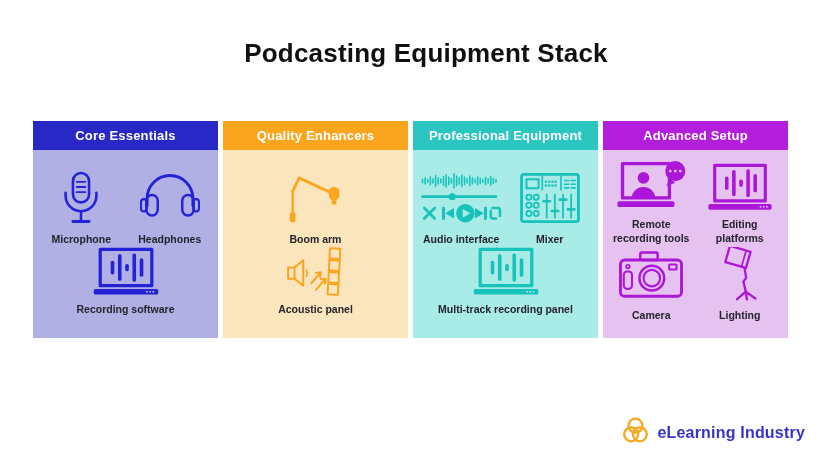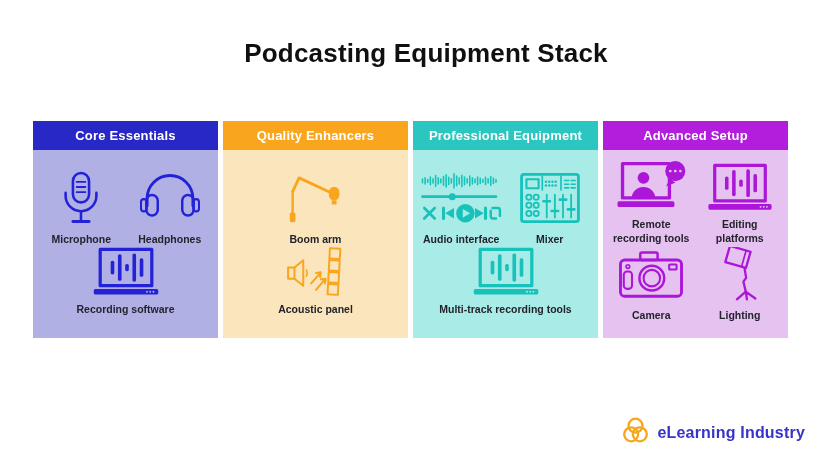--- a/index.html
+++ b/index.html
@@ -209,21 +209,21 @@
                 <rect x="60" y="14" width="4.5" height="23" rx="2"></rect>
                 <rect x="3" y="52" width="80" height="7" rx="2"></rect>
               </g>
               <g fill="var(--body-bg,#fff)" stroke="none">
                 <circle cx="69" cy="55.5" r="1.2"></circle>
                   <circle cx="73" cy="55.5" r="1.2"></circle>
                   <circle cx="77" cy="55.5" r="1.2"></circle>
               </g>
             </svg>
           </span>
-          <span class="label">Multi-track recording tools</span>
+          <span class="label">Multi-track recording panel</span>
         </div>
       </div>
     </div>
   </section>
 
   <section class="column" style="--header-bg: #B21EDC; --body-bg: #E5C2F0; --icon: #AB16D8;">
     <header class="col-header">
       <span>Advanced Setup</span>
     </header>
     <div class="col-body">

